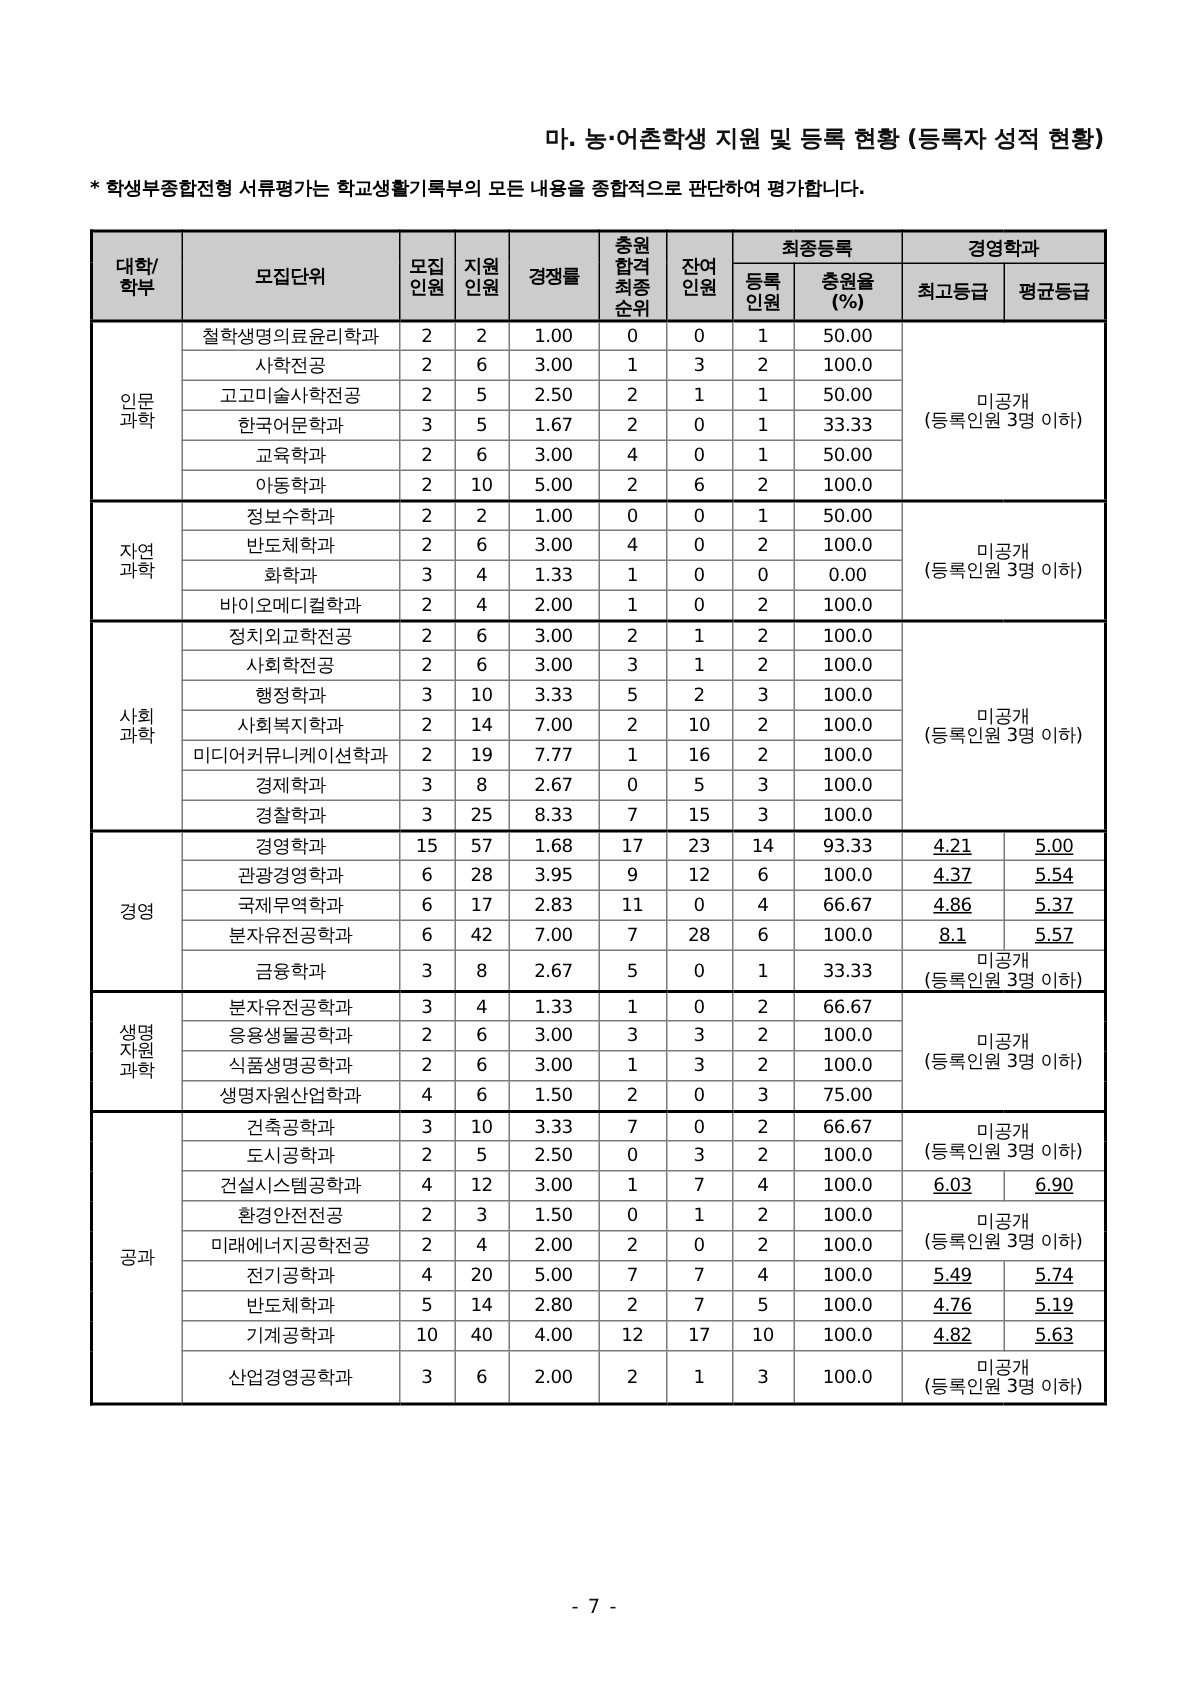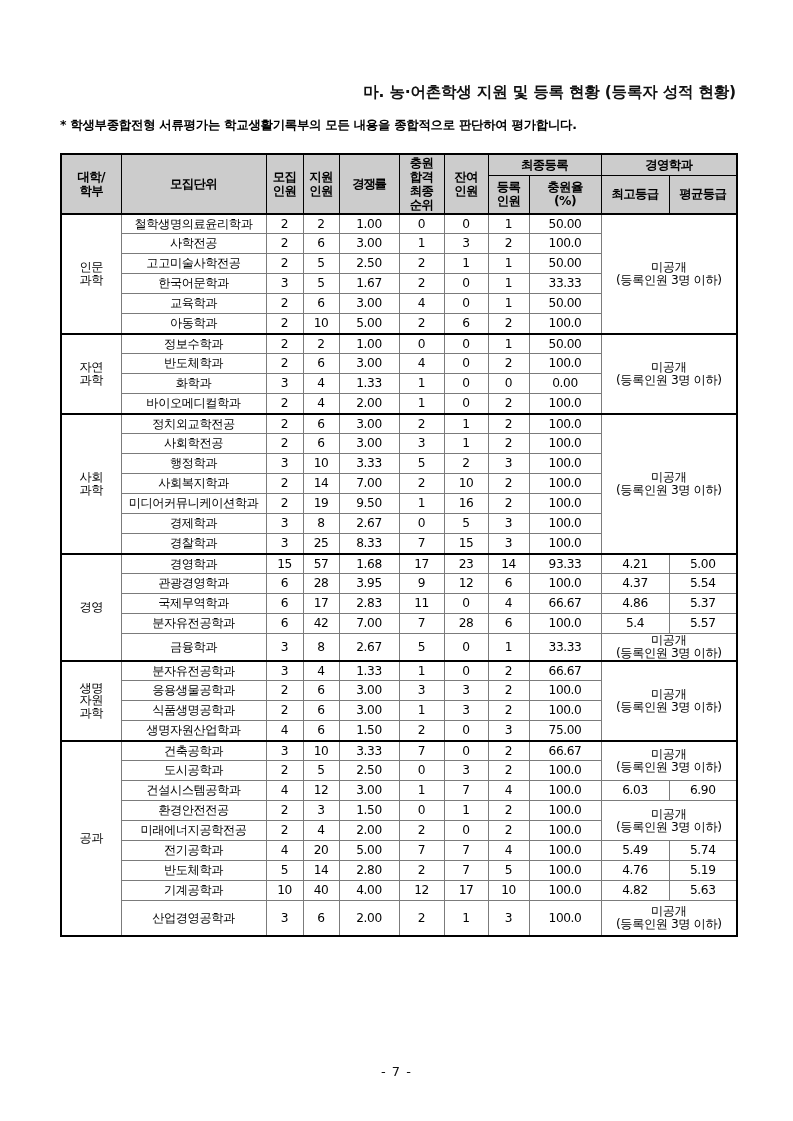--- a/index.html
+++ b/index.html
@@ -72,21 +72,21 @@
     letter-spacing: -0.4px;
   }
   td.unit { font-size: 12.6px; letter-spacing: -0.7px; }
   td.num  { font-size: 12.2px; letter-spacing: -0.2px; }
   td.college {
     font-size: 12.6px;
     letter-spacing: -0.5px;
     line-height: 1.15;
     border-left: 2px solid #000;
   }
-  td.grade { font-size: 12.2px; letter-spacing: -0.2px; }
+  td.grade { font-size: 12.2px; letter-spacing: -0.2px; text-decoration: underline; }
   td.undisclosed {
     font-size: 11.5px;
     line-height: 1.18;
     letter-spacing: -0.6px;
     margin-top: 48px;
   }
   td.undisclosed .l1 { display: block; }
   td.undisclosed .l2 { display: block; }
 
   
@@ -323,21 +323,21 @@
             <td class="num">7.00</td>
             <td class="num">2</td>
             <td class="num">10</td>
             <td class="num">2</td>
             <td class="num">100.0</td>
           </tr>
           <tr>
             <td class="unit">미디어커뮤니케이션학과</td>
             <td class="num">2</td>
             <td class="num">19</td>
-            <td class="num">9.50</td>
+            <td class="num">7.77</td>
             <td class="num">1</td>
             <td class="num">16</td>
             <td class="num">2</td>
             <td class="num">100.0</td>
           </tr>
           <tr>
             <td class="unit">경제학과</td>
             <td class="num">3</td>
             <td class="num">8</td>
             <td class="num">2.67</td>
@@ -395,21 +395,21 @@
           </tr>
           <tr>
             <td class="unit">분자유전공학과</td>
             <td class="num">6</td>
             <td class="num">42</td>
             <td class="num">7.00</td>
             <td class="num">7</td>
             <td class="num">28</td>
             <td class="num">6</td>
             <td class="num">100.0</td>
-            <td class="grade">5.4</td>
+            <td class="grade">8.1</td>
             <td class="grade rightedge">5.57</td>
           </tr>
           <tr>
             <td class="unit">금융학과</td>
             <td class="num">3</td>
             <td class="num">8</td>
             <td class="num">2.67</td>
             <td class="num">5</td>
             <td class="num">0</td>
             <td class="num">1</td>

